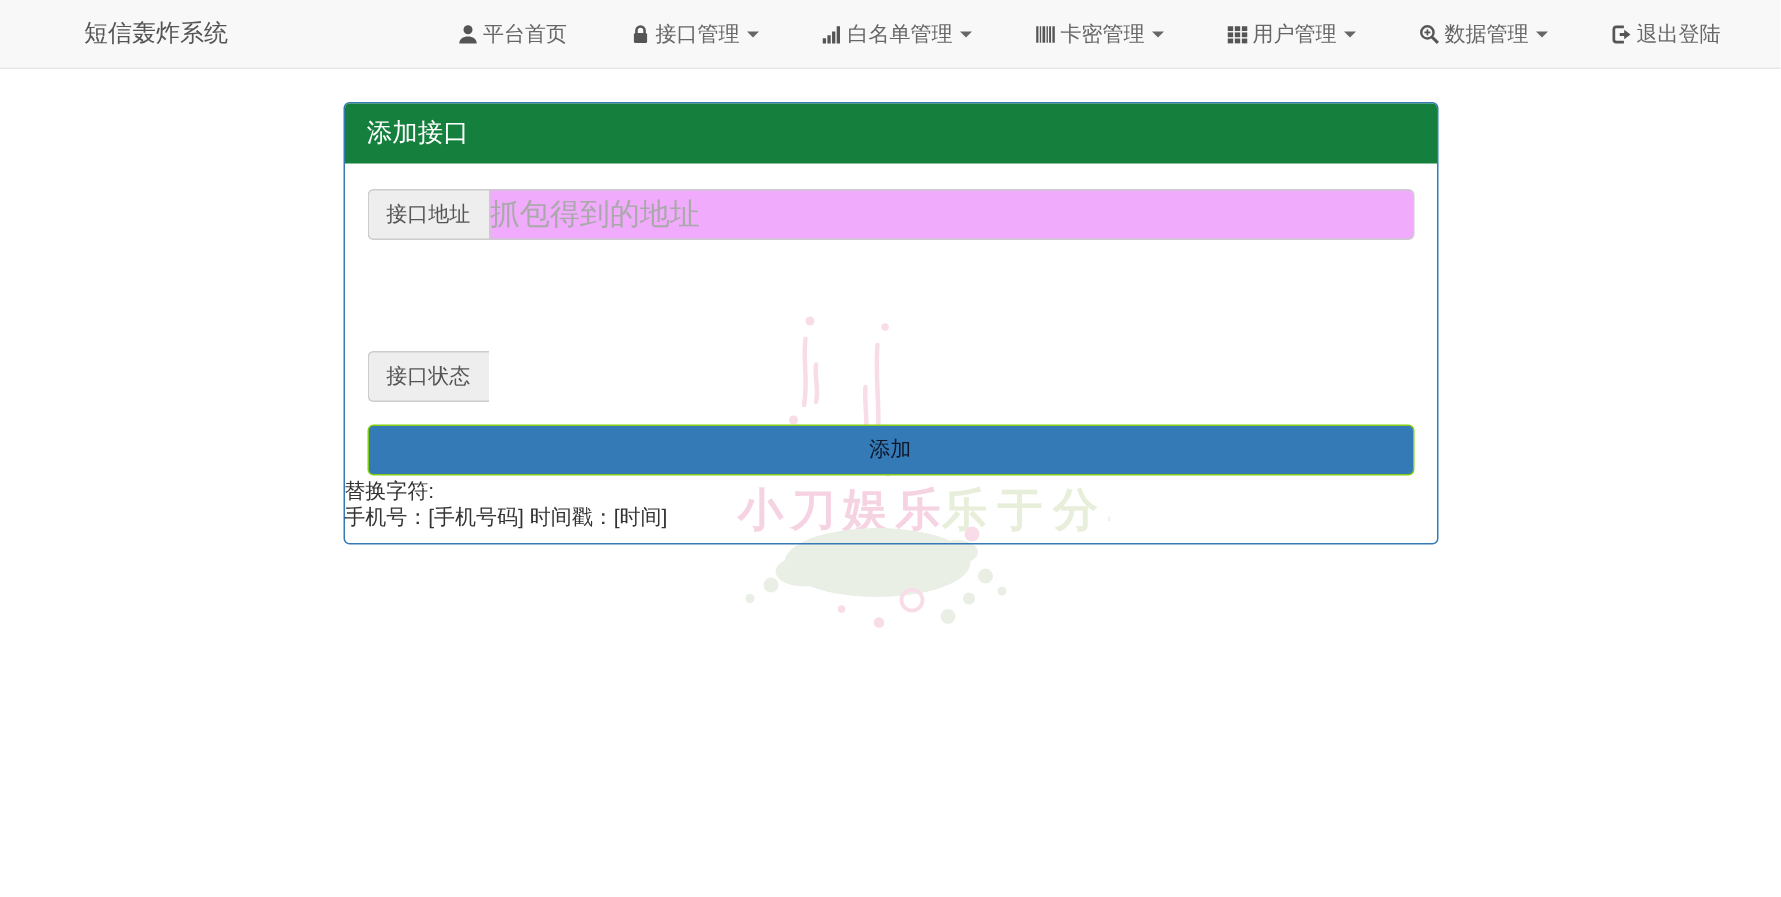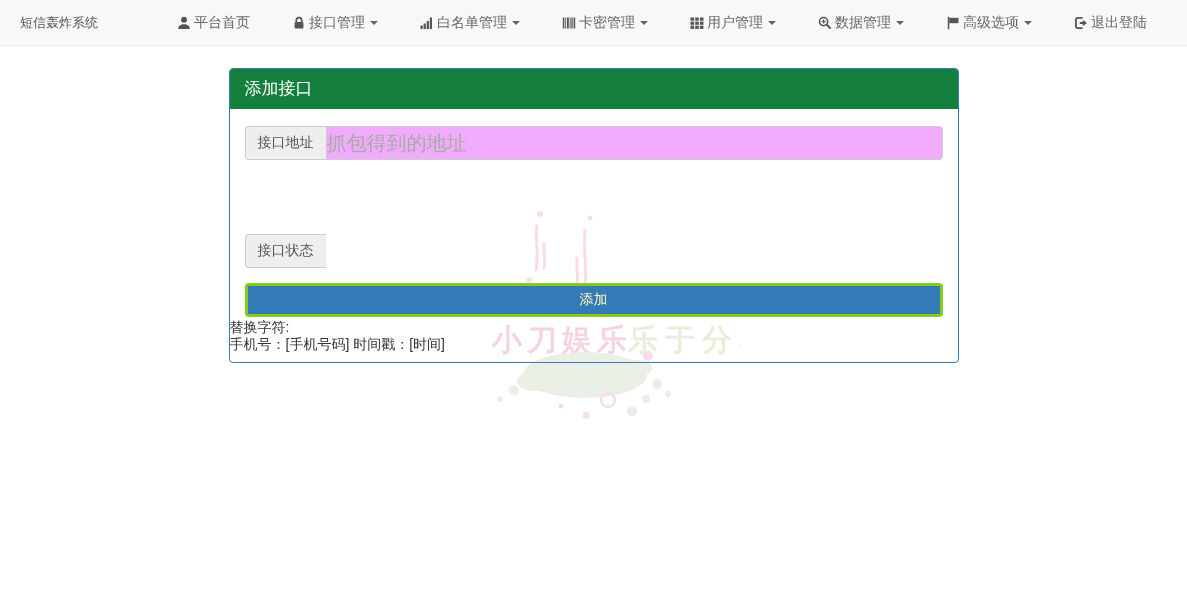--- a/index.html
+++ b/index.html
@@ -14,21 +14,21 @@
   
   .navbar {
     position:relative; z-index:3;
     height:46px;
     background:#f8f8f8;
     border-bottom:1px solid #e7e7e7;
     display:flex;
     align-items:center;
     padding:0 27px 0 20px;
   }
-  .brand { font-size:13px; color:#555; cursor:pointer; white-space:nowrap; }
+  .brand { font-size:16px; color:#555; cursor:pointer; white-space:nowrap;margin-left:36px; }
   .nav { display:flex; align-items:center; margin-left:auto; list-style:none;gap:16px; }
   .nav-item {
     display:flex; align-items:center;
     color:#666; font-size:14px;
     padding:0 13px; height:46px;
     cursor:pointer; white-space:nowrap;
   }
   .nav-icon { display:inline-flex; margin-right:3px; }
   .nav-icon svg { display:block; }
   .caret {
@@ -104,23 +104,23 @@
   }
   .select-caret {
     position:absolute; right:11px; top:12px;
     font-size:9px; color:#333;
     pointer-events:none; line-height:1;
   }
 
   .submit-btn {
     display:block; width:100%; height:34px;
     background:#337ab7;
-    border:3px solid #84cc16;
+    border:1px solid #84cc16;
     border-radius:4px;
-    color:#fef9c3; font-size:14px;
+    color:#0f172a; font-size:14px;
     cursor:pointer;
   }
 
   .notes {
     margin:2px 0 4px -15px;
     padding-bottom:5px;
     font-size:14px; color:#333;
     line-height:17px;
   }
 </style>
@@ -245,30 +245,20 @@
           <circle cx="5.6" cy="5.6" r="4.1" fill="none" stroke="#555" stroke-width="1.6"></circle>
           <line x1="8.8" y1="8.8" x2="12.6" y2="12.6" stroke="#555" stroke-width="2"></line>
           <line x1="3.6" y1="5.6" x2="7.6" y2="5.6" stroke="#555" stroke-width="1.2"></line>
           <line x1="5.6" y1="3.6" x2="5.6" y2="7.6" stroke="#555" stroke-width="1.2"></line>
         </svg>
       </span>
       <span>数据管理</span>
       <span class="caret"></span>
     </li>
 
-    <li class="nav-item">
-      <span class="nav-icon">
-        <svg width="14" height="14" viewBox="0 0 14 14" fill="#555">
-          <rect x="1.8" y="0.8" width="1.5" height="12.4"></rect>
-          <path d="M3.3 1.8 h9.2 v5.4 h-9.2 z"></path>
-        </svg>
-      </span>
-      <span>高级选项</span>
-      <span class="caret"></span>
-    </li>
 
     <li class="nav-item">
       <span class="nav-icon">
         <svg width="14" height="14" viewBox="0 0 14 14" fill="#555">
           <path d="M8.6 1 H3.4 C2 1 1 2 1 3.4 v7.2 C1 12 2 13 3.4 13 h5.2 v-1.8 H3.6 c-.5 0-.8-.3-.8-.8 V3.6 c0-.5 .3-.8 .8-.8 h5 z"></path>
           <path d="M8.8 3.9 v2.1 H5.8 v2 h3 v2.1 L13 7 z"></path>
         </svg>
       </span>
       <span>退出登陆</span>
     </li>

